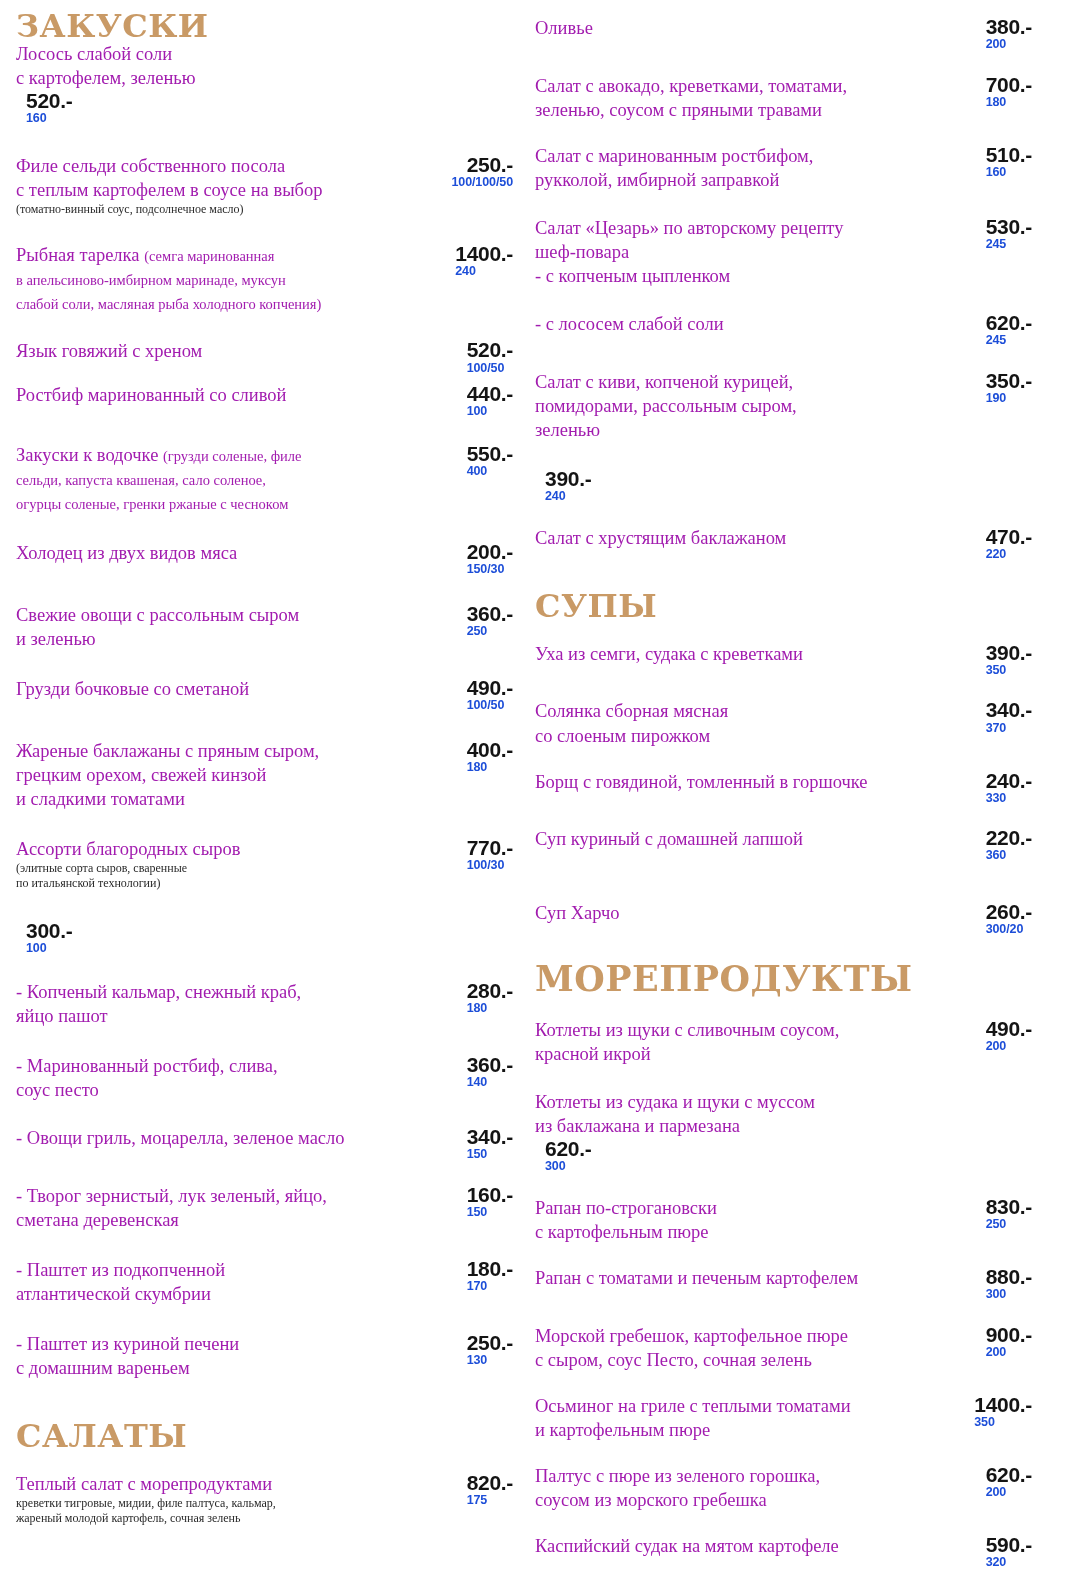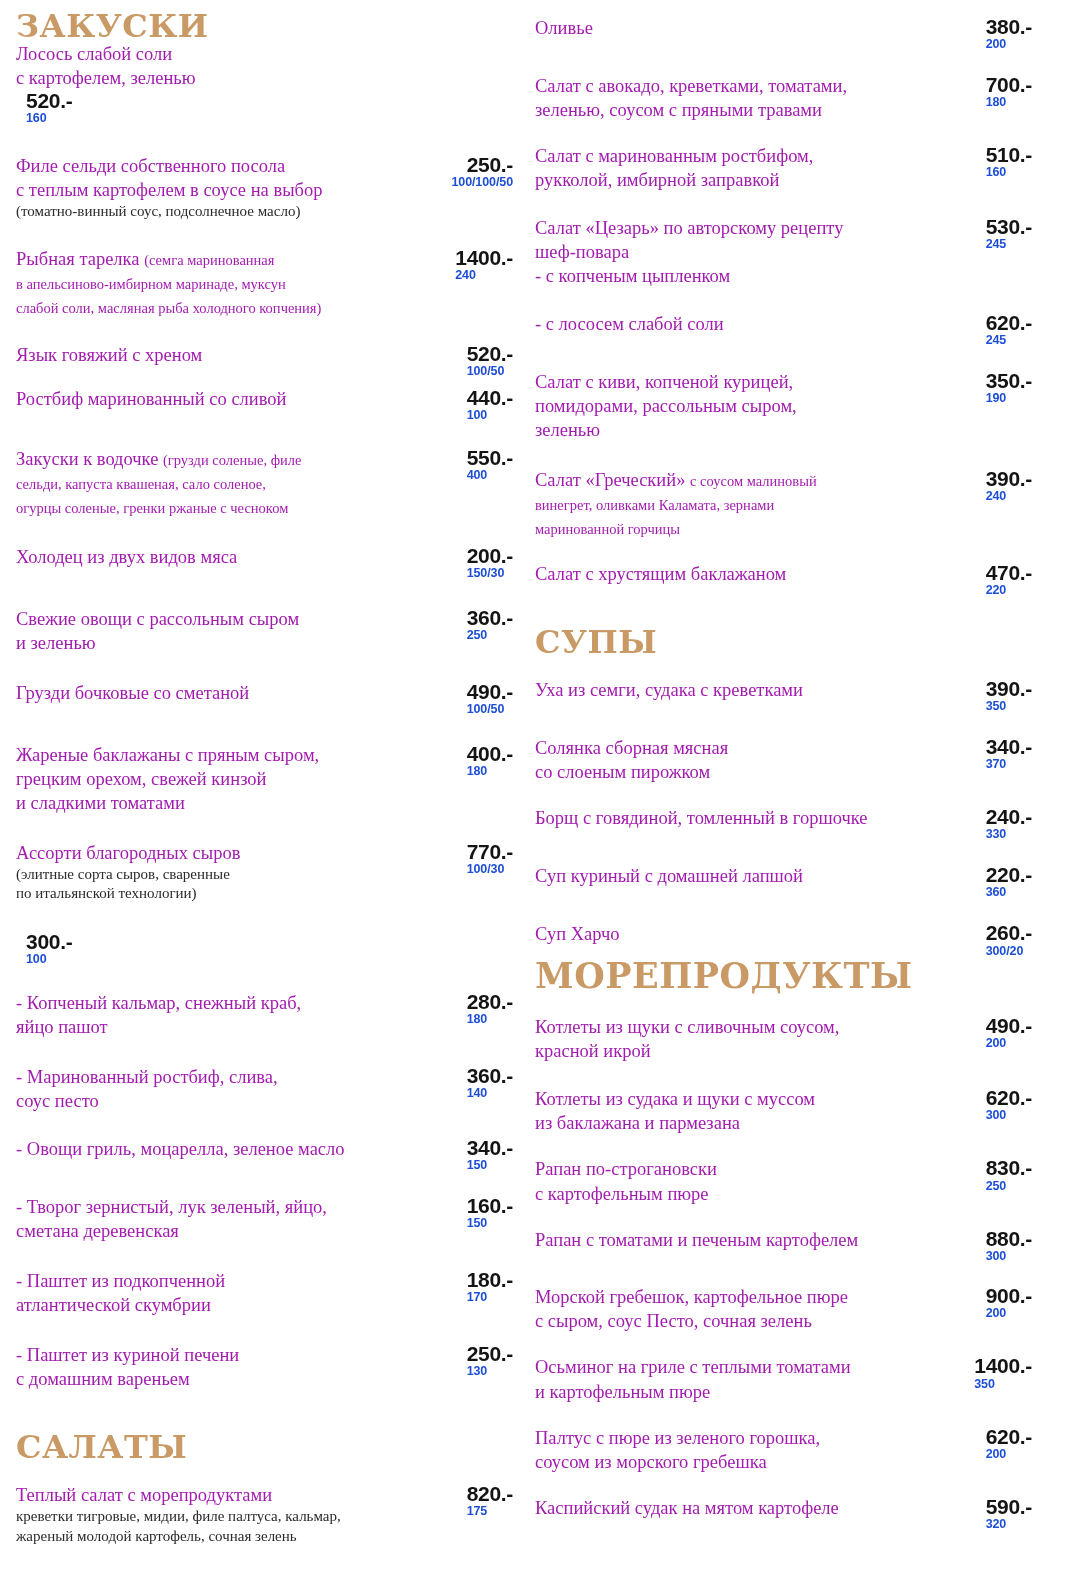--- a/index.html
+++ b/index.html
@@ -56,21 +56,21 @@
   .name {
     font-size: 18.5px;
     line-height: 1.30;
     color: #a21caf;
     font-weight: normal;
   }
   .name .desc-inline {
     font-size: 14.5px;
   }
   .desc {
-    font-size: 15px;
+    font-size: 12px;
     line-height: 1.28;
     color: #2a2a2a;
   }
   .price {
     flex: 0 0 auto;
     text-align: right;
     font-family: "Liberation Sans", "DejaVu Sans", sans-serif;
     padding-left: 10px;
     white-space: nowrap;
   }
@@ -320,23 +320,20 @@
       <div class="item" style="margin-top: 22px;">
         <div class="text">
           <div class="name">Салат с киви, копченой курицей,<br>помидорами, рассольным сыром,<br>зеленью</div>
         </div>
         <div class="price">
           <span class="amount">350.-</span>
           <span class="weight">190</span>
         </div>
       </div>
       <div class="item" style="margin-top: 26px;">
-        <div class="text">
-          <div class="name">Салат «Греческий» <span class="desc-inline">с соусом малиновый<br>винегрет, оливками Каламата, зернами<br>маринованной горчицы</span></div>
-        </div>
         <div class="price">
           <span class="amount">390.-</span>
           <span class="weight">240</span>
         </div>
       </div>
       <div class="item" style="margin-top: 22px;">
         <div class="text">
           <div class="name">Салат с хрустящим баклажаном</div>
         </div>
         <div class="price">
@@ -374,40 +371,40 @@
       </div>
       <div class="item" style="margin-top: 22px;">
         <div class="text">
           <div class="name">Суп куриный с домашней лапшой</div>
         </div>
         <div class="price">
           <span class="amount">220.-</span>
           <span class="weight">360</span>
         </div>
       </div>
-      <div class="item" style="margin-top: 23px; justify-content: flex-end;">
+      <div class="item" style="margin-top: 38px; justify-content: flex-end;">
         <div class="text">
           <div class="name">Суп Харчо</div>
         </div>
         <div class="price">
           <span class="amount">260.-</span>
           <span class="weight">300/20</span>
         </div>
       </div>
-      <div class="section-heading big" style="">МОРЕПРОДУКТЫ</div>
+      <div class="section-heading big" style="margin-top: 24px;">МОРЕПРОДУКТЫ</div>
       <div class="item" style="margin-top: 22px;">
         <div class="text">
           <div class="name">Котлеты из щуки с сливочным соусом,<br>красной икрой</div>
         </div>
         <div class="price">
           <span class="amount">490.-</span>
           <span class="weight">200</span>
         </div>
       </div>
-      <div class="item" style="margin-top: 24px;">
+      <div class="item" style="margin-top: 24px; flex-direction: column;">
         <div class="text">
           <div class="name">Котлеты из судака и щуки с муссом<br>из баклажана и пармезана</div>
         </div>
         <div class="price">
           <span class="amount">620.-</span>
           <span class="weight">300</span>
         </div>
       </div>
       <div class="item" style="margin-top: 22px;">
         <div class="text">

